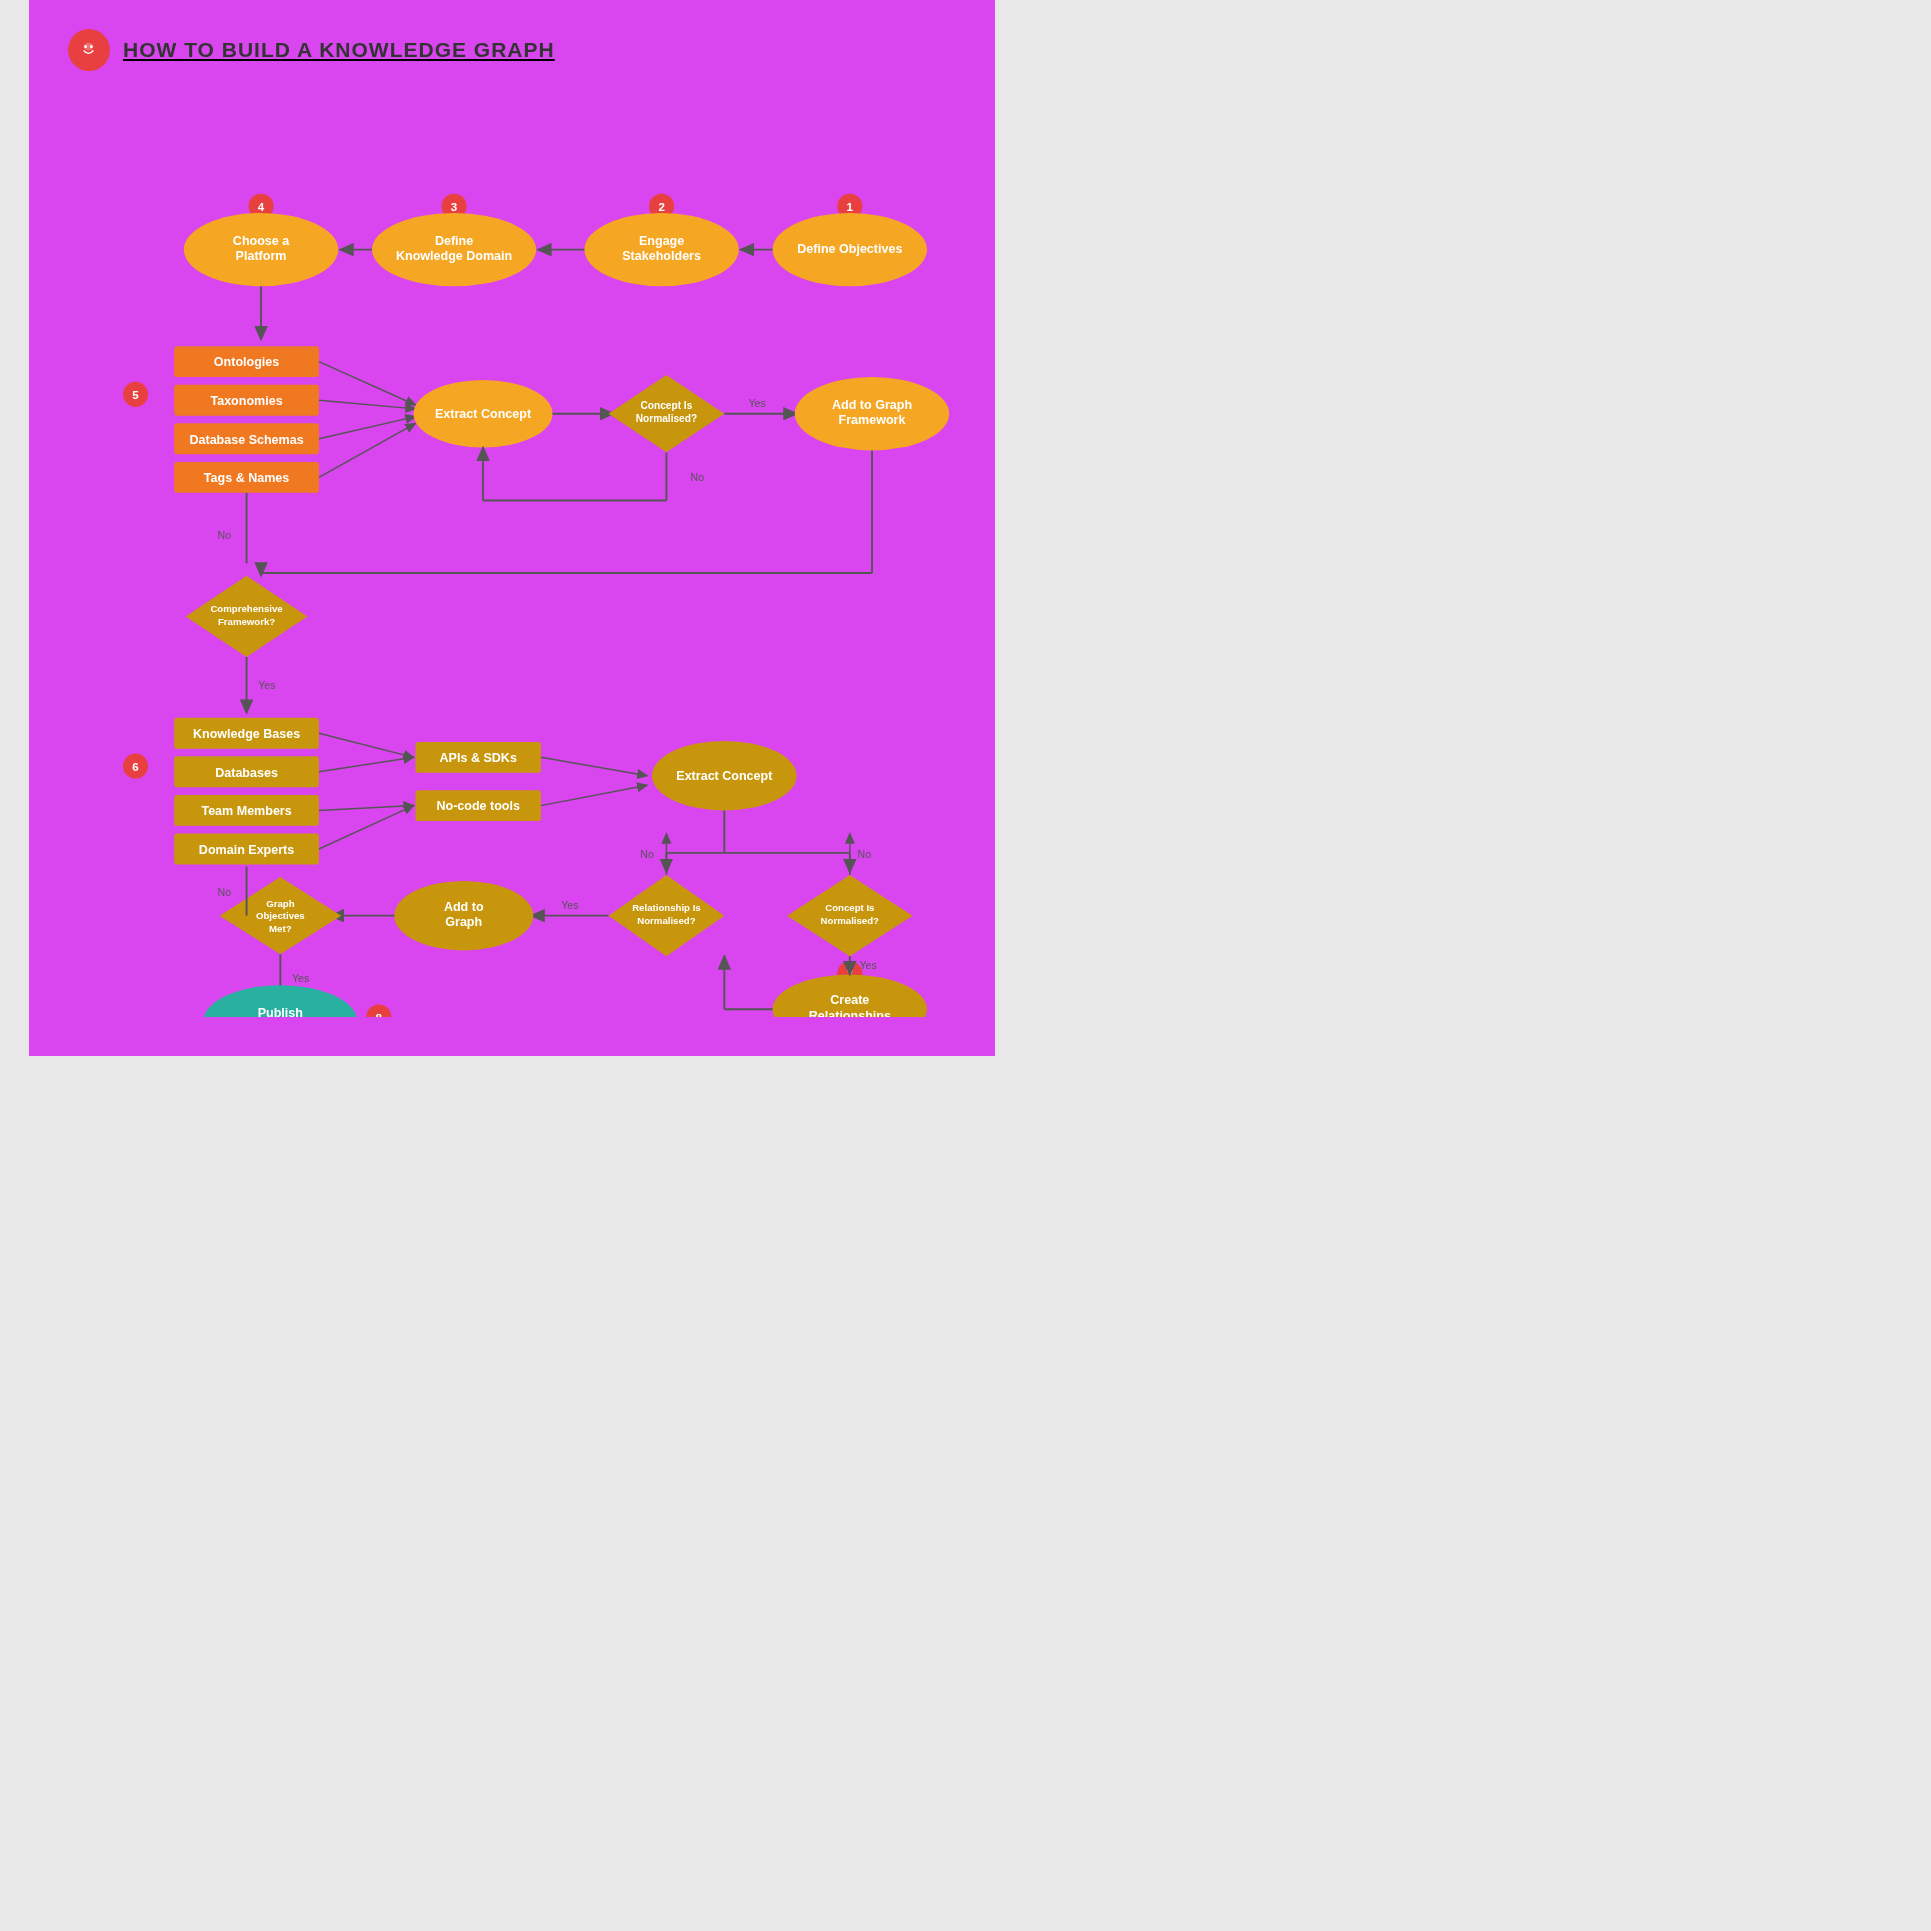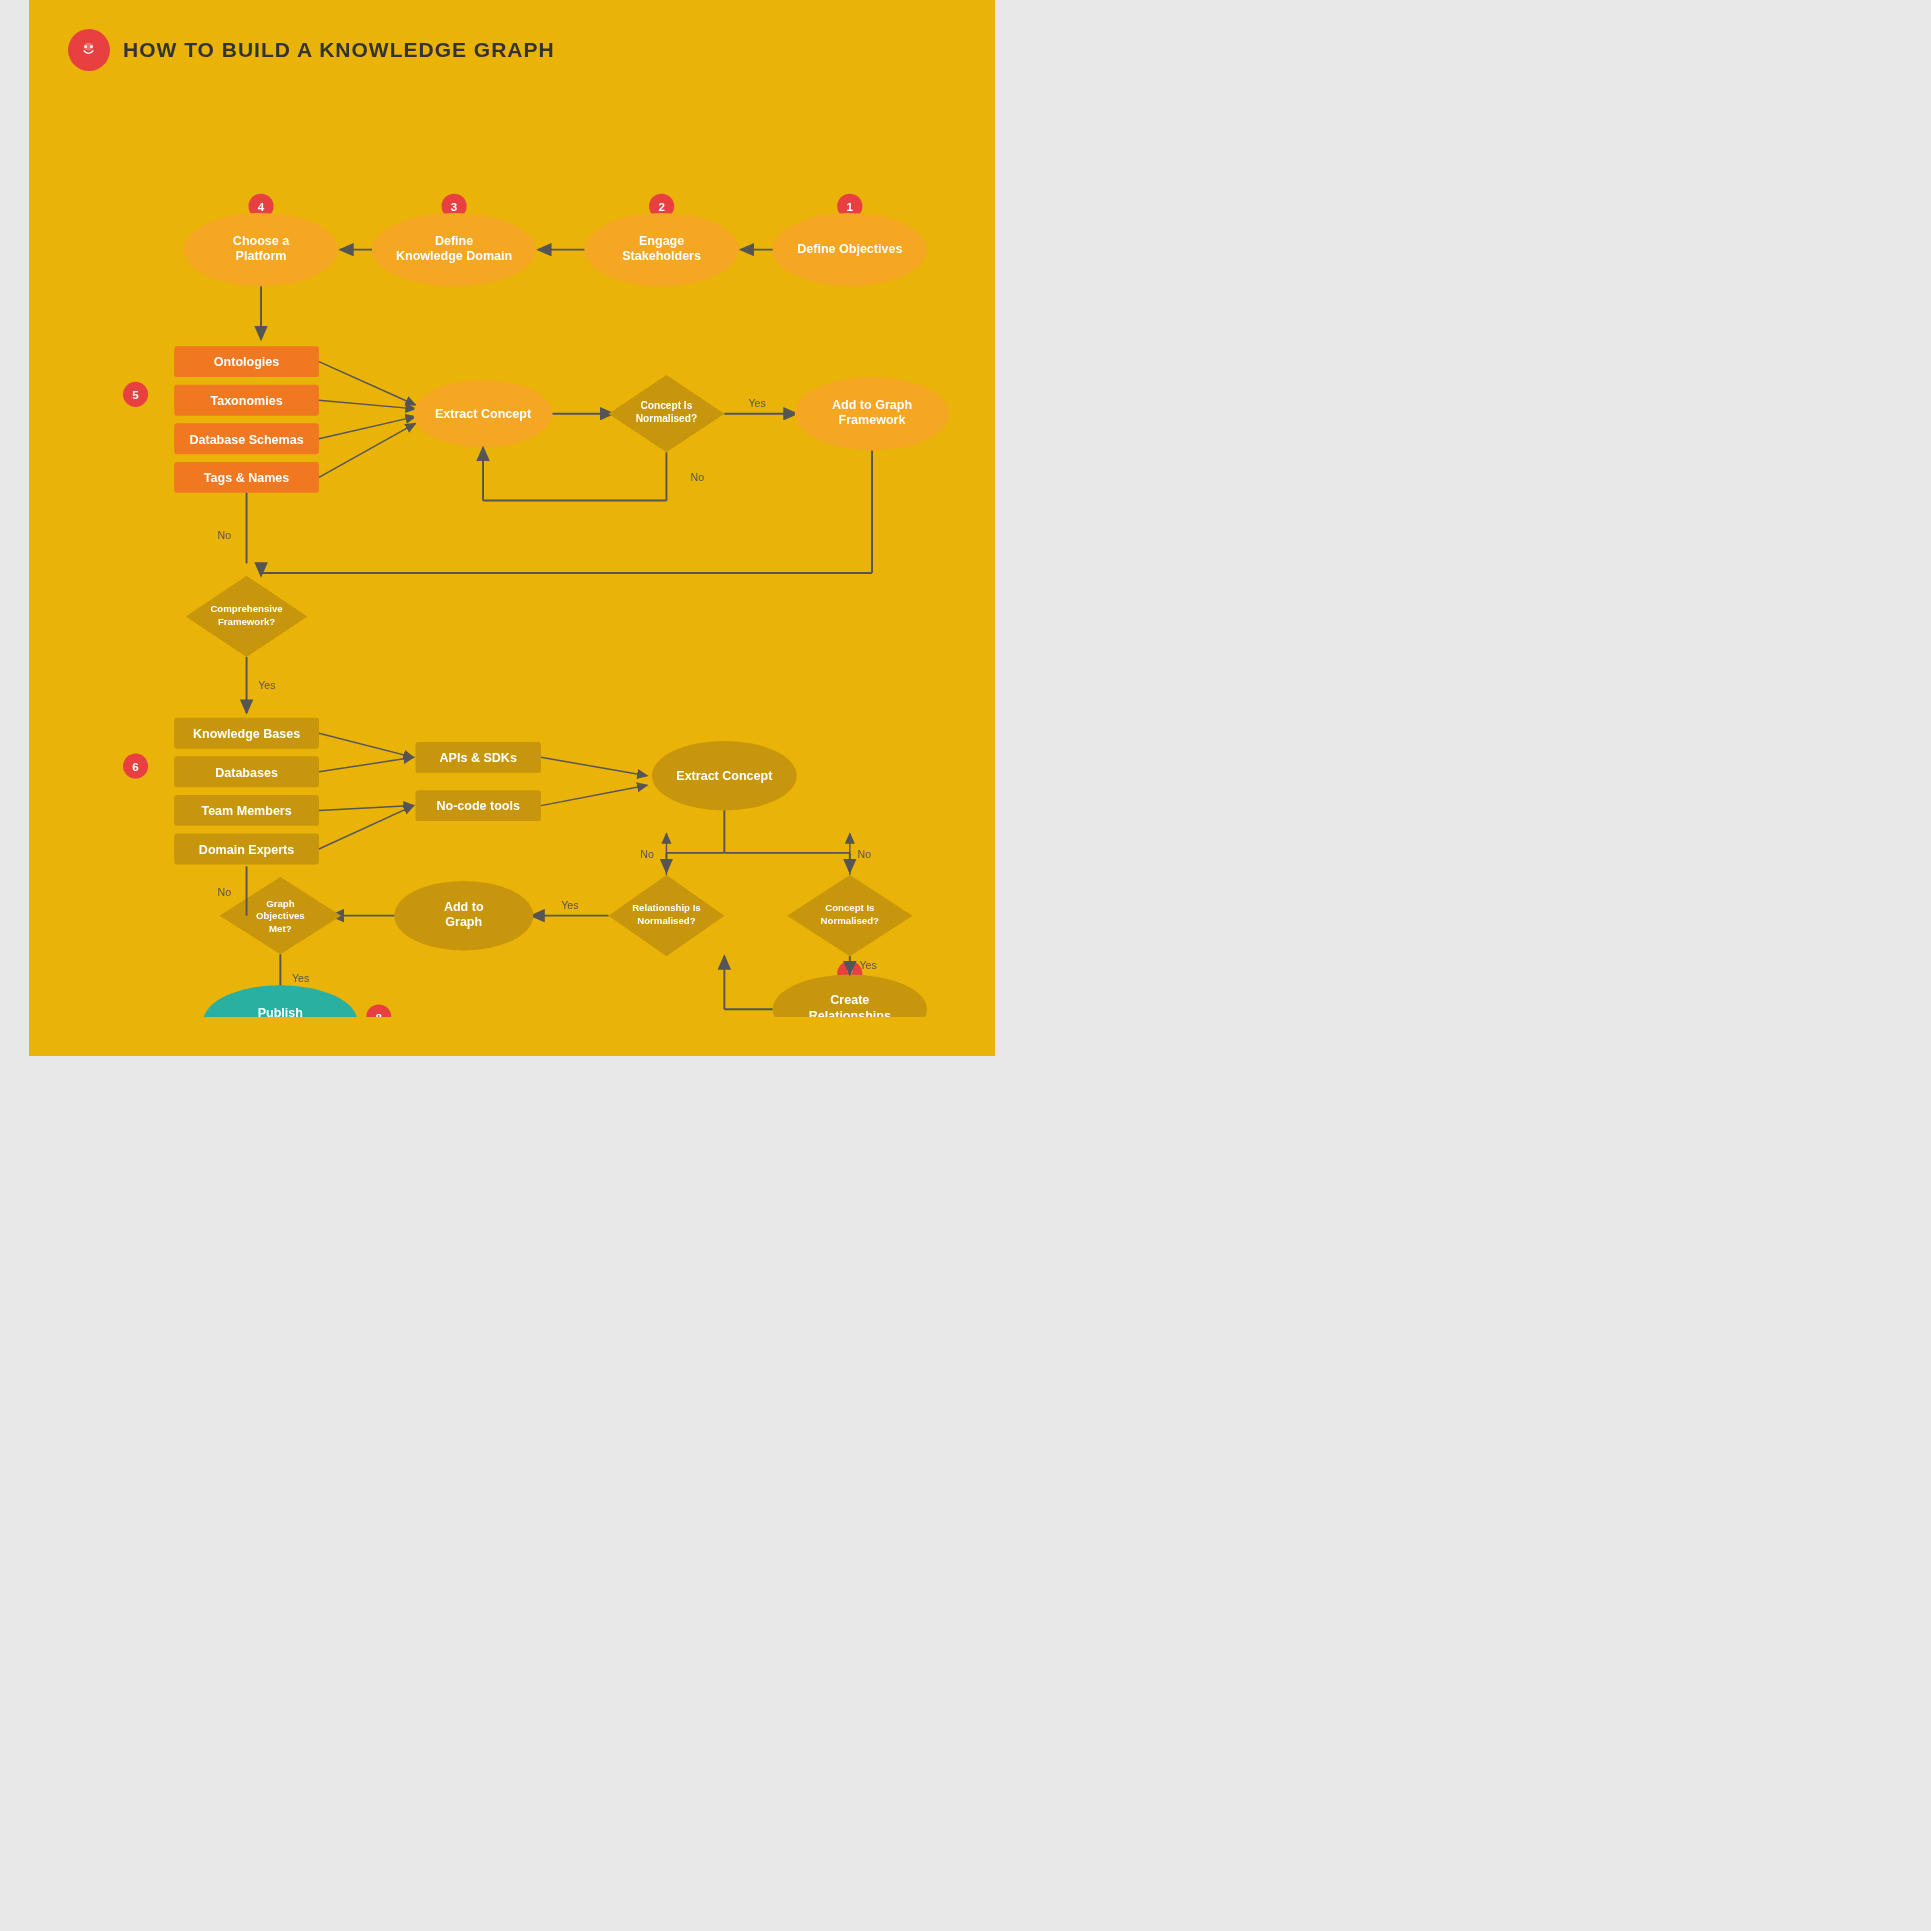--- a/index.html
+++ b/index.html
@@ -6,25 +6,26 @@
     body {
       background: #e8e8e8;
       font-family: 'Arial', sans-serif;
       width: 1023px;
       min-height: 1023px;
       display: flex;
       align-items: center;
       justify-content: center;
     }
     .page {
-      background: #eab308;
+      background: #d946ef;
       width: 966px;
       min-height: 985px;
       padding: 29px 39px 39px 39px;
       position: relative;
+      text-decoration: underline;
     }
     .header {
       display: flex;
       align-items: center;
       margin-bottom: 29px;
     }
     .header-icon {
       width: 42px;
       height: 42px;
       background: #e84040;

